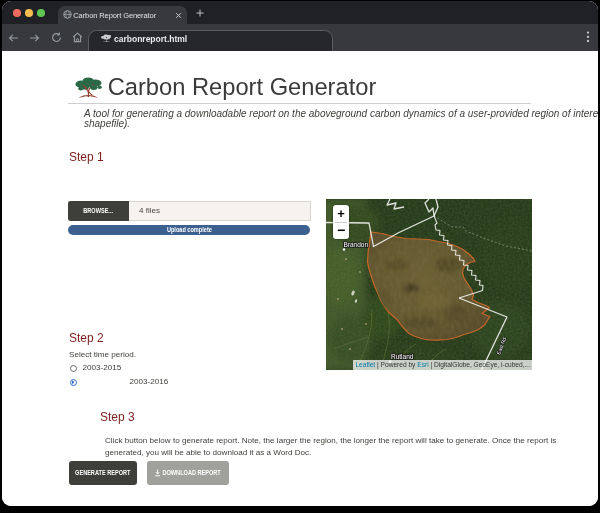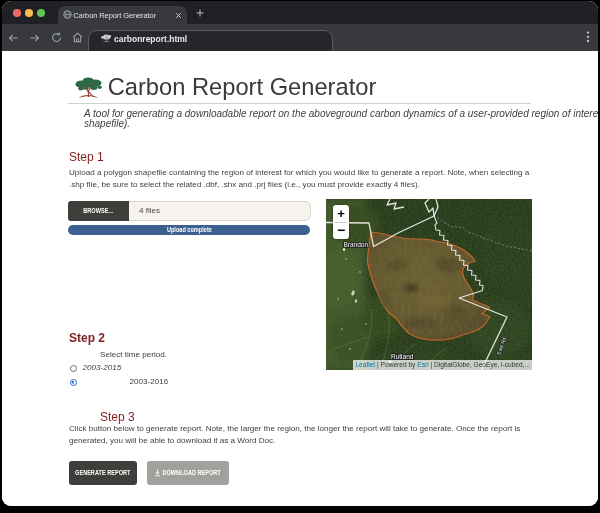--- a/index.html
+++ b/index.html
@@ -11,21 +11,21 @@
   .tabtitle { position:absolute; left:15.3px; top:5px; font-size:7.5px; letter-spacing:-0.1px; color:#dfe1e4; white-space:nowrap; }
   .toolbar { position:absolute; left:0; top:23px; width:596px; height:27px; background:#37393c; }
   .pill { position:absolute; left:86px; top:5.5px; width:245px; height:32px; background:#26272a; border:1px solid #5a5d61; border-radius:8.5px; }
   .pilltext { position:absolute; left:25px; top:3px; font-size:8.5px; font-weight:bold; color:#e8eaed; white-space:nowrap; }
   .page { position:absolute; left:0; top:50px; width:596px; height:455px; background:#fff; }
   .title { position:absolute; left:105.7px; top:24.7px; font-size:23.7px; line-height:1; color:#3a3a3a; font-weight:400; white-space:nowrap; }
   .hr { position:absolute; left:66px; top:52px; width:463px; height:1px; background:#cfcfcf; }
   .desc { position:absolute; left:82px; top:57.8px; font-size:10px; font-style:italic; color:#3e3f3a; line-height:10.4px; white-space:nowrap; }
   .step { position:absolute; left:67px; font-size:12px; line-height:1; color:#7f1d1d; }
   .body8 { position:absolute; left:67px; font-size:8.1px; color:#3e3f3a; line-height:12px; white-space:nowrap; }
-  .filebar { position:absolute; left:66px; top:150px; width:243px; height:20px; background:#f6f3ee; border:1px solid #d9d5cd; border-radius:5px; }
+  .filebar { position:absolute; left:66px; top:150px; width:243px; height:20px; background:#f6f3ee; border:1px solid #d9d5cd; border-radius:0; }
   .browse { position:absolute; left:-1px; top:-1px; width:61px; height:20px; background:#3e3f3a; border-radius:3px 0 0 3px; color:#fff; font-size:6.8px; font-weight:bold; text-align:center; line-height:20px; }
   .fourfiles { position:absolute; left:70px; top:0; font-size:8.1px; color:#4a4a46; line-height:18px; }
   .progress { position:absolute; left:66px; top:173.5px; width:242px; height:10.5px; background:#3c608f; border-radius:5.5px; color:#fff; font-size:6.8px; text-align:center; line-height:10.5px; font-weight:bold; }
   .radio { position:absolute; width:7px; height:7px; border-radius:50%; }
   .btn { position:absolute; top:410px; height:24px; border-radius:3px; color:#fff; font-size:6.8px; font-weight:bold; text-align:center; line-height:24px; white-space:nowrap; }
   .cond { display:inline-block; transform:scaleX(0.82); transform-origin:center; }
   .map { position:absolute; left:324px; top:148px; width:206px; height:171px; background:#2e4520; overflow:hidden; }
   .zoomctl { position:absolute; left:7px; top:6px; width:16px; height:34px; background:#fff; border-radius:3px; box-shadow:0 0 2px rgba(0,0,0,0.5); z-index:5; }
   .attrib { position:absolute; right:0; bottom:0; height:10px; background:rgba(255,255,255,0.75); font-size:6.6px; color:#333; line-height:10px; padding:0 2px; white-space:nowrap; z-index:5; }
   .attrib a { color:#0078a8; text-decoration:none; }
@@ -99,36 +99,35 @@
       <ellipse cx="5.8" cy="12.6" rx="2.6" ry="2" fill="#2c6a47"></ellipse>
       <path d="M12.6 21 c0.6 -2.8 0.5 -5.2 -1.5 -7.7 l-3.4 -3.6 l0.9 -0.9 l3.4 3.5 c0.5 0.7 0.9 1.3 1.2 2.1 c0.5 -1.8 1.5 -3.4 3 -4.8 l2.2 -1.9 l0.8 1 l-2.2 1.9 c-1.6 1.5 -2.5 3.1 -2.8 5.1 l3.5 3.2 l-0.8 0.9 l-2.9 -2.7 c-0.1 1.2 0 2.5 0.2 3.9 z" fill="#95402e"></path>
       <path d="M4 21.6 c2.6 -1.7 6.2 -2.5 9.3 -2.5 s6.7 0.8 9.3 2.5 l-0.2 0.2 c-2.8 -1.1 -6 -1.6 -9.1 -1.6 s-6.3 0.5 -9.1 1.6 z" fill="#95402e"></path>
       <ellipse cx="18.8" cy="11.6" rx="3.6" ry="2.5" fill="#2c6a47"></ellipse>
       <ellipse cx="13.8" cy="8.8" rx="3.2" ry="2.3" fill="#2c6a47"></ellipse>
     </svg>
     <div class="title">Carbon Report Generator</div>
     <div class="hr"></div>
     <div class="desc">A tool for generating a downloadable report on the aboveground carbon dynamics of a user-provided region of interest (polygon<br>shapefile).</div>
     <div class="step" style="top:99.8px;">Step 1</div>
-    <div class="body8" style="top:116.4px;">Upload a polygon shapefile containing the region of interest for which you would like to generate a report. Note, when selecting a<br>.shp file, be sure to select the related .dbf, .shx and .prj files (i.e., you must provide exactly 4 files).</div>
     <div class="filebar">
       <div class="browse"><span class="cond">BROWSE...</span></div>
       <div class="fourfiles">4 files</div>
     </div>
     <div class="progress"><span class="cond">Upload complete</span></div>
-    <div class="step" style="top:281.4px;font-weight:bold;">Step 2</div>
-    <div class="body8" style="top:298.3px;margin-left:31px;">Select time period.</div>
+    <div class="step" style="top:281.4px;">Step 2</div>
+    <div class="body8" style="top:298.3px;">Select time period.</div>
     <div class="radio" style="left:67.5px; top:314.1px; border:1px solid #6a6a6a; background:#fff;"></div>
-    <div class="body8" style="left:80.5px; top:311.4px;font-style:italic;">2003-2015</div>
+    <div class="body8" style="left:80.5px; top:311.4px;">2003-2015</div>
     <div class="radio" style="left:67.5px; top:327.9px; border:1.8px solid #2e6ad1; background:#fff;">
         <div style="position:absolute;left:50%;top:50%;transform:translate(-50%,-50%);width:2.4px;height:2.4px;border-radius:50%;background:#2e6ad1;"></div>
       </div>
     <div class="body8" style="left:80.5px; top:324.8px;margin-left:47px;">2003-2016</div>
     <div class="step" style="top:359.6px;margin-left:31px;">Step 3</div>
-    <div class="body8" style="top:372px;">Click button below to generate report. Note, the larger the region, the longer the report will take to generate. Once the report is<br>generated, you will be able to download it as a Word Doc.</div>
+    <div class="body8" style="top:384px;margin-left:36px;">Click button below to generate report. Note, the larger the region, the longer the report will take to generate. Once the report is<br>generated, you will be able to download it as a Word Doc.</div>
     <div class="btn" style="left:67px; width:68px; background:#3e3f3a;"><span class="cond">GENERATE REPORT</span></div>
     <div class="btn" style="left:144.6px; width:82px; background:#a0a09d;"><span class="cond"><svg style="vertical-align:-1.5px;margin-right:2px" width="8" height="8" viewBox="0 0 8 8">
             <path d="M4 0.5 V4.8 M2 3.2 L4 5.2 L6 3.2 M1 6.8 H7" stroke="#fff" stroke-width="1" fill="none"></path>
           </svg>DOWNLOAD REPORT</span></div>
 
     <div class="map">
       <svg width="206" height="171" viewBox="0 0 206 171">
         <defs>
           <filter id="soft">
               <feGaussianBlur stdDeviation="2.2"></feGaussianBlur>

